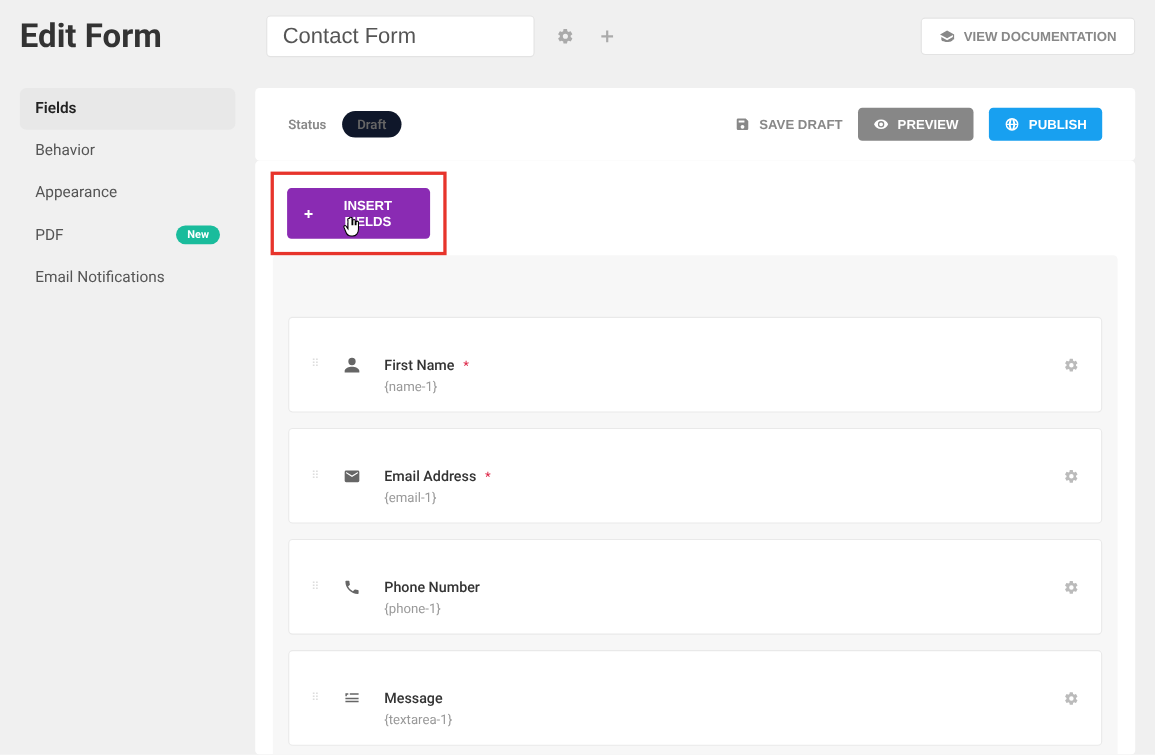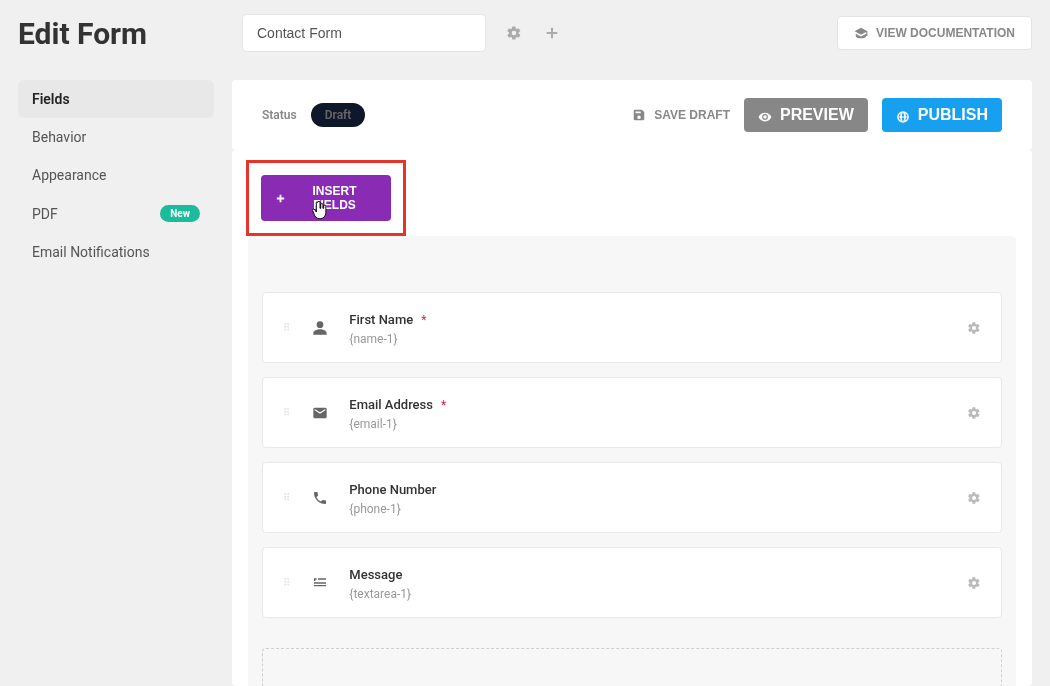--- a/index.html
+++ b/index.html
@@ -17,21 +17,21 @@
   align-items: center;
   padding: 14px 18px 10px 18px;
   gap: 14px;
 }
 .page-title { font-size: 30px; font-weight: 700; color: #333; flex: 0 0 210px; }
 .form-name-wrap {
   display: flex; align-items: center; gap: 18px;
 }
 .form-name-input {
   width: 244px; height: 38px; border: 1px solid #e3e3e3; border-radius: 4px;
-  background: #fff; padding: 0 14px; font-size: 14px; color: #555;
+  background: #fff; padding: 0 14px; font-size: 20px; color: #555;
 }
 .icon-btn-ghost { color: #aaa; cursor: pointer; display: inline-flex; align-items: center; justify-content: center; width: 20px; height: 20px; }
 .spacer { flex: 1; }
 .btn-doc {
   border: 1px solid #e3e3e3; background: #fff; border-radius: 4px;
   padding: 9px 16px; font-size: 12px; font-weight: 700; color: #888;
   display: inline-flex; align-items: center; gap: 8px; cursor: pointer;
 }
 .body-row { display: flex; flex: 1; min-height: 0; }
 .sidebar {
@@ -56,22 +56,22 @@
 .status-label { font-size: 12px; color: #888; font-weight: 600; }
 .status-pill {
   background: #0f172a; color: #666; font-size: 12px; font-weight: 600;
   padding: 5px 14px; border-radius: 14px;
 }
 .btn-text {
   color: #888; font-size: 12px; font-weight: 700; display: inline-flex;
   align-items: center; gap: 8px; cursor: pointer; background: none; border: none;
 }
 .btn-gray, .btn-blue {
-  border: none; border-radius: 4px; padding: 8px 14px; font-size: 16px;
-  font-weight: 700; color: #fff; display: inline-flex; align-items: flex-end;
+  border: none; border-radius: 4px; padding: 8px 14px; font-size: 12px;
+  font-weight: 700; color: #fff; display: inline-flex; align-items: flex-start;
   gap: 8px; cursor: pointer;
 }
 .btn-gray { background: #878787; }
 .btn-blue { background: #18a0f0; }
 .fields-panel { padding: 22px 30px 30px 30px; }
 .insert-highlight {
   border: 3px solid #e7342b; padding: 12px; width: 160px; position: relative;
   margin-left: -16px; margin-top: -12px;
 }
 .btn-purple {
@@ -84,21 +84,21 @@
 }
 .field-list {
   margin-top: 30px; padding: 0 0 0 0; display: flex; flex-direction: column; gap: 14px;
 }
 .field-card {
   background: #fff; border: 1px solid #e9e9e9; border-radius: 4px;
   padding: 16px 20px 16px 20px; display: flex; align-items: center; gap: 20px;
 }
 .drag-handle { color: #ddd; letter-spacing: 1px; line-height: 6px; font-size: 10px; }
 .field-icon { color: #666; width: 18px; display: inline-flex; justify-content: center; }
-.field-text { flex: 1; }
+.field-text { flex: 1; margin-top: 16px; }
 .field-label { font-size: 13px; color: #333; font-weight: 500; }
 .req-star { color: #d24; margin-left: 4px; font-size: 12px; }
 .field-key { font-size: 12px; color: #999; margin-top: 4px; }
 .field-gear { color: #bbb; cursor: pointer; }
 .fields-inner {
   background: #f7f7f7; border-radius: 4px; margin: 0 -14px 0 -14px;
   padding: 26px 14px 0 14px;
 }
 .drop-zone {
   border: 1px dashed #d0d0d0; border-radius: 4px; height: 62px;

